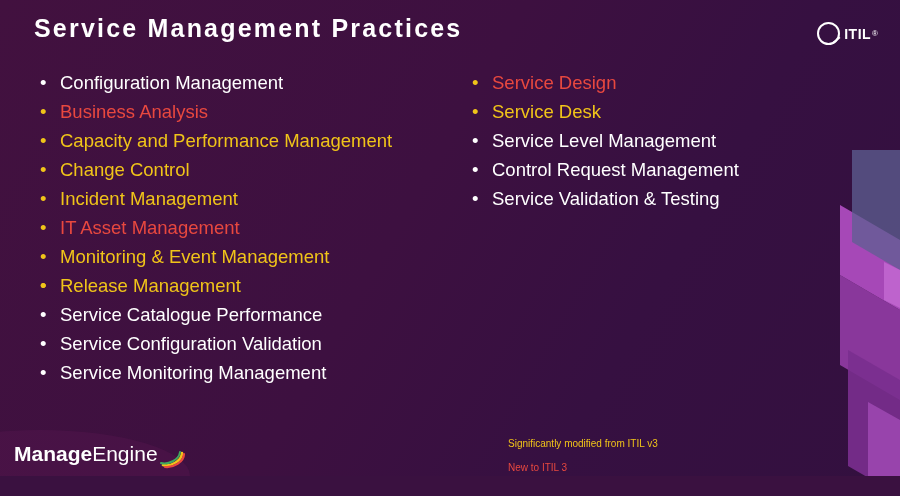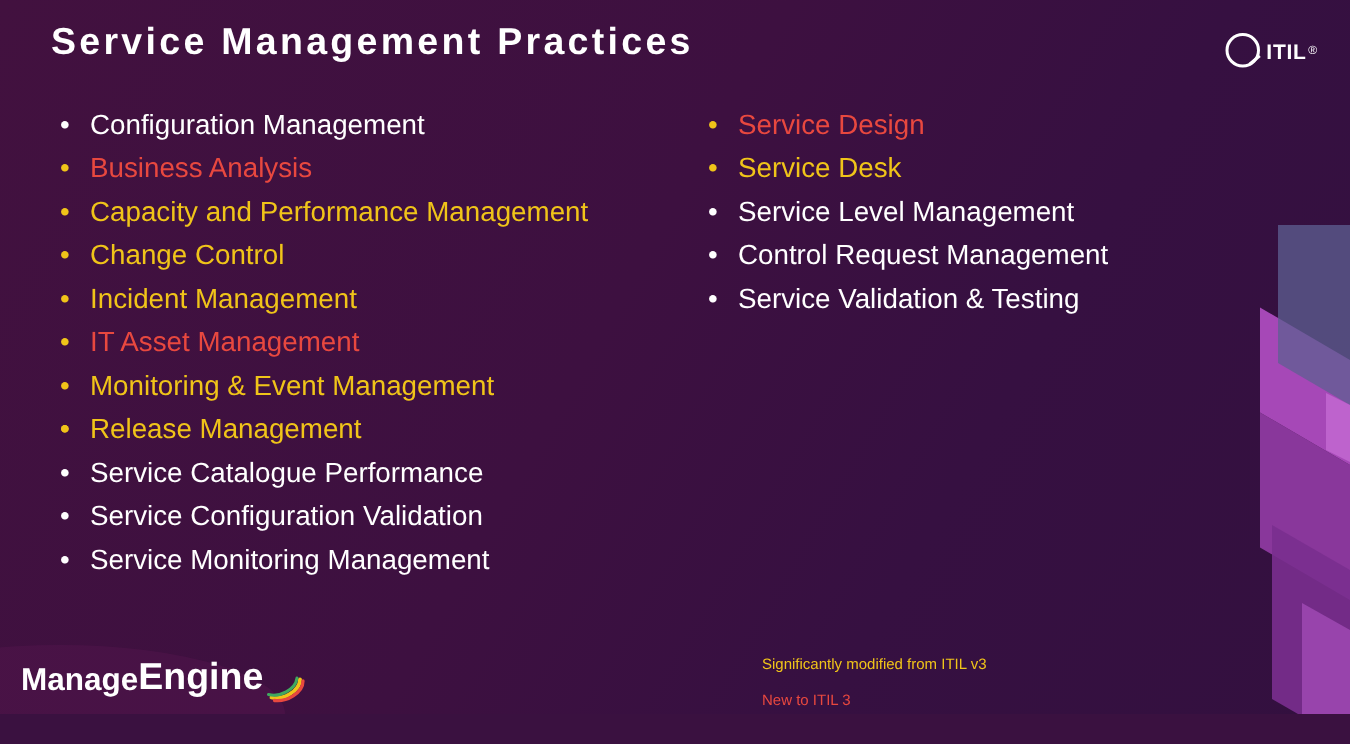--- a/index.html
+++ b/index.html
@@ -116,21 +116,21 @@
   }
   .me-logo {
     position: absolute;
     left: 14px;
     bottom: 10px;
     display: flex;
     align-items: flex-end;
     color: #ffffff;
   }
   .me-bold { font-size: 21px; font-weight: bold; }
-  .me-light { font-size: 25px; font-weight: bold; }
+  .me-light { font-size: 21px; font-weight: normal; }
   .me-swoosh {
     position: relative;
     width: 26px;
     height: 24px;
     margin-left: 2px;
     top: 3px;
   }
 </style>
 </head>
 <body>

